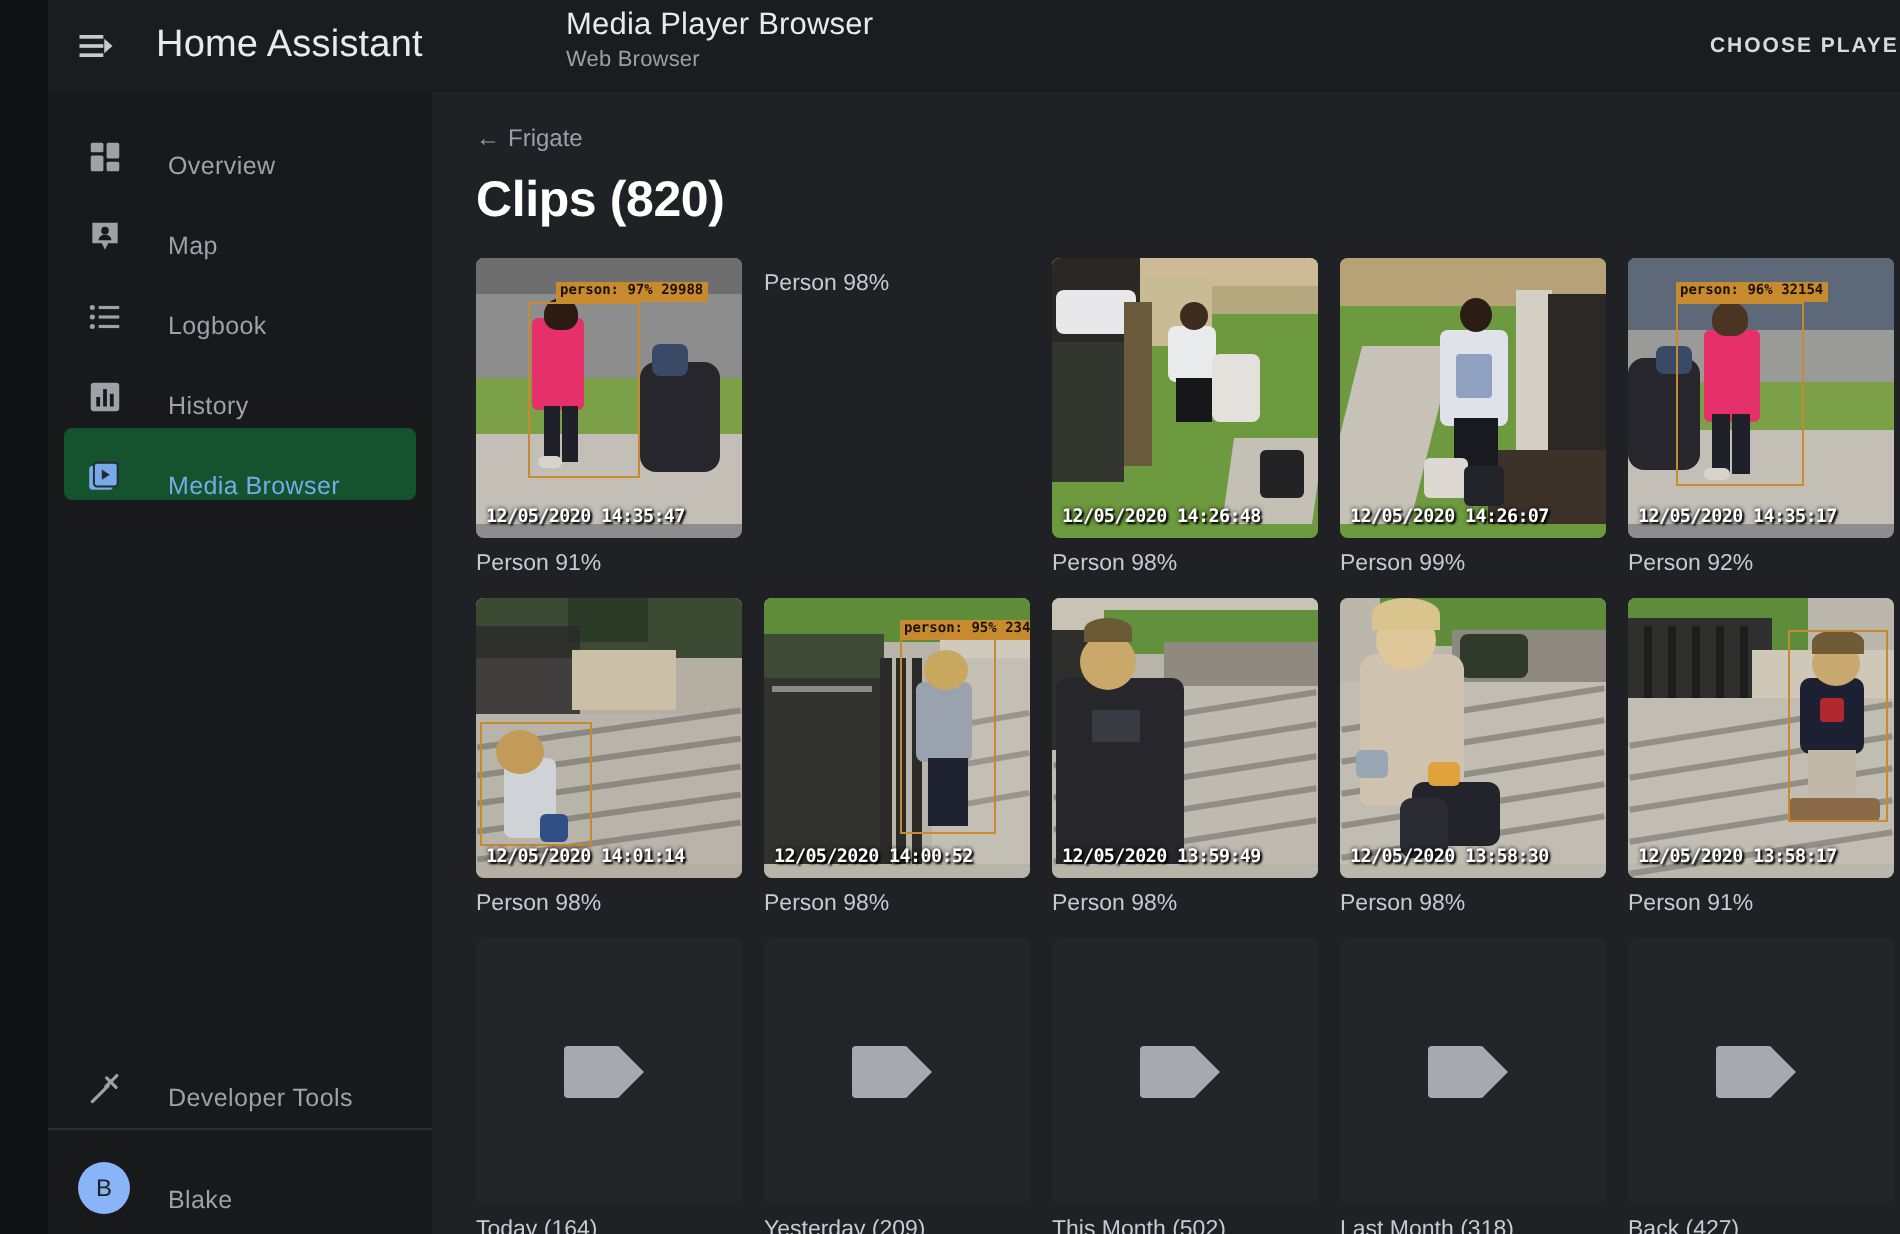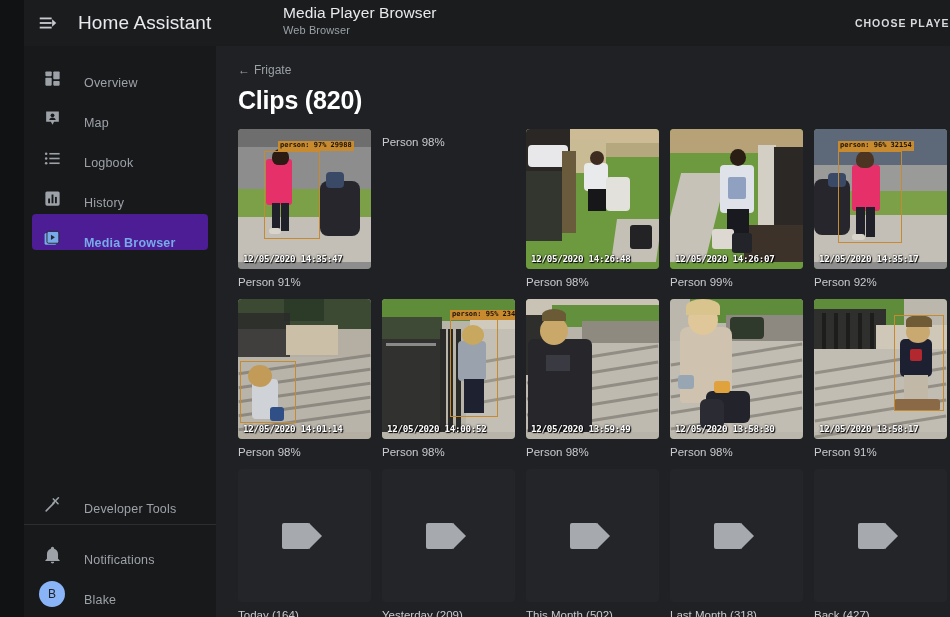--- a/index.html
+++ b/index.html
@@ -56,21 +56,21 @@
     border-radius: 4px;
     display: flex; align-items: flex-end;
     cursor: pointer; color: #9da2a8;
     padding-left: 8px;
   }
   .nav-item .ico {
     width: 24px; height: 24px; display: flex; align-items: center; justify-content: center;
     margin-right: 20px; flex: 0 0 24px;
   }
   .nav-item .lbl { font-size: 12.5px; letter-spacing: .2px; }
-  .nav-item.selected { background: #4c1d95; color: #78a9e8; font-weight: bold; }
+  .nav-item.selected { background: #14532d; color: #78a9e8; }
   .nav-item.selected .lbl { color: #78a9e8; }
   .nav-spacer { flex: 1; }
   .nav-divider { height: 1px; background: #2b2d30; margin: 8px 0 6px 0; }
   .bottom-group { padding-bottom: 6px; }
   .avatar {
     width: 26px; height: 26px; border-radius: 50%;
     background: #8ab4f8; color: #202124;
     display: flex; align-items: center; justify-content: center;
     font-size: 12px; font-weight: 400;
     margin-right: 19px; margin-left: -1px; flex: 0 0 26px;
@@ -243,28 +243,20 @@
                 <path d="M13 5 L19 11"></path>
                 <path d="M12.5 10.5 L19.5 3.5"></path>
             </svg>
           </span>
           <span class="lbl">Developer Tools</span>
         </div>
 
 
         <div class="nav-divider"></div>
 
-        <div class="nav-item">
-          <span class="ico">
-            <svg width="19" height="19" viewBox="0 0 24 24" fill="#9da2a8">
-              <path d="M12 22a2.2 2.2 0 002.2-2.2H9.8A2.2 2.2 0 0012 22zm7-6v-5.5c0-3.4-1.8-6.2-5-6.9V2.8a2 2 0 10-4 0v.8c-3.2.7-5 3.5-5 6.9V16l-2 2v1h18v-1l-2-2z"></path>
-            </svg>
-          </span>
-          <span class="lbl">Notifications</span>
-        </div>
 
         <div class="nav-item">
           <span class="avatar">B</span>
           <span class="lbl">Blake</span>
         </div>
       </div>
     </div>
 
     <div class="content">
 

